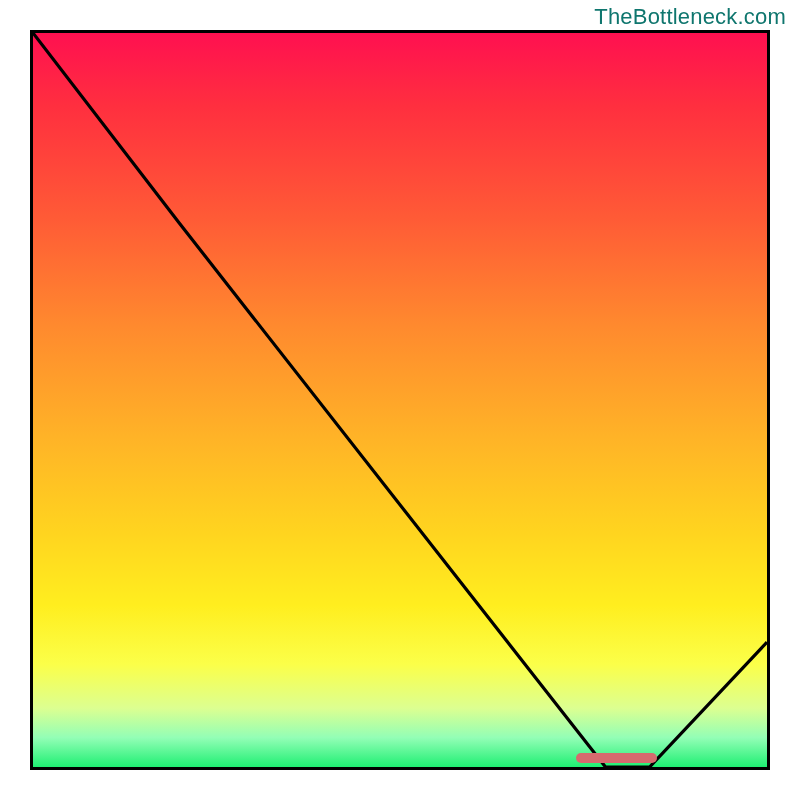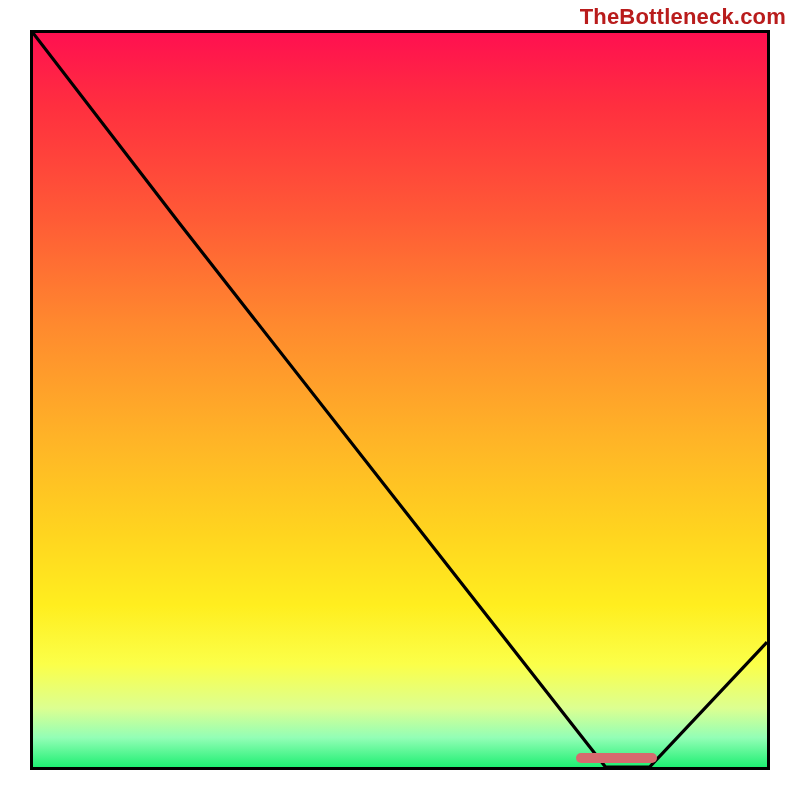--- a/index.html
+++ b/index.html
@@ -14,22 +14,22 @@
   .wrap {
     position: relative;
     width: 800px;
     height: 800px;
   }
   .attribution {
     position: absolute;
     top: 4px;
     right: 14px;
     font-size: 22px;
-    color: #b91c1c;
-    font-weight: 700;
+    color: #0f766e;
+    font-weight: 400;
     letter-spacing: 0.2px;
   }
   .plot-area {
     position: absolute;
     left: 30px;
     top: 30px;
     width: 740px;
     height: 740px;
     border: 3px solid #000;
     box-sizing: border-box;

